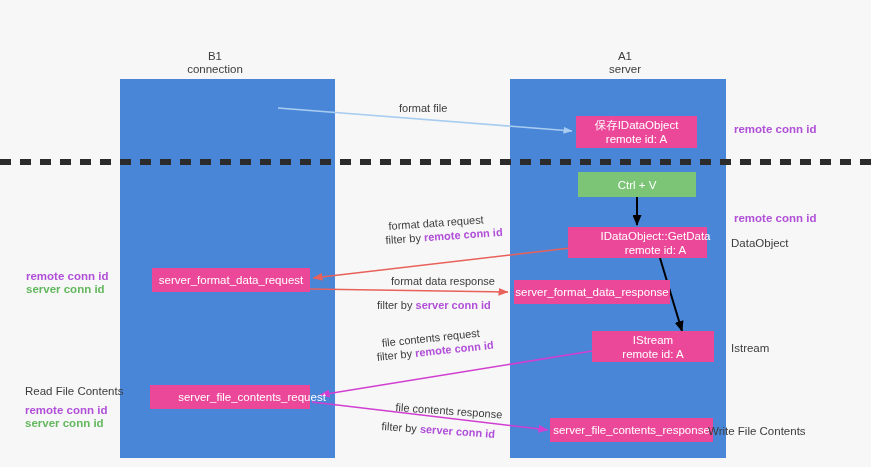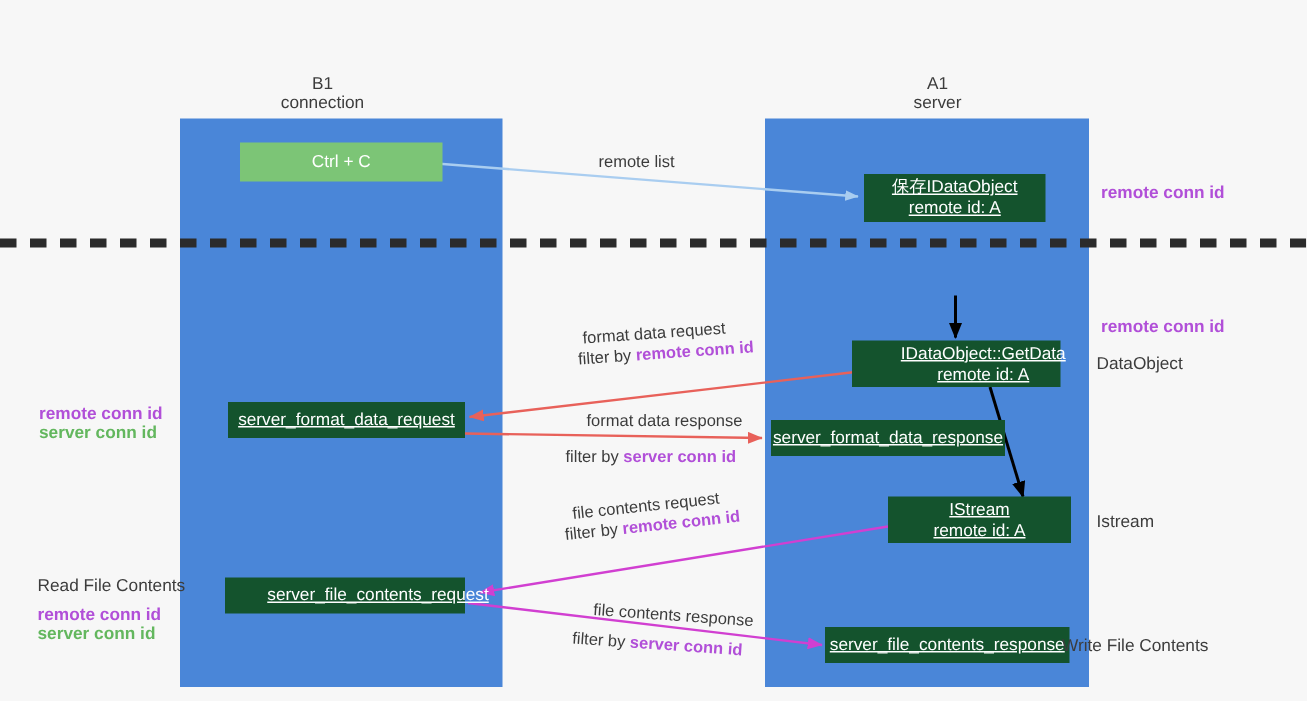--- a/index.html
+++ b/index.html
@@ -60,21 +60,21 @@
     flex-direction: column;
     align-items: center;
     justify-content: center;
     color: #ffffff;
     font-size: 11.5px;
     line-height: 14px;
     text-align: center;
     box-sizing: border-box;
   }
   .node.green { background: #7cc576; }
-  .node.orange { background: #14532d; text-decoration: underline; }
+  .node.orange { background: #ec4899; }
 
   
   .annot {
     position: absolute;
     font-size: 11.5px;
     line-height: 14px;
     color: #3c3c3c;
     white-space: nowrap;
   }
   .annot.bold-purple {
@@ -147,29 +147,29 @@
 
     <line x1="310" y1="289" x2="508" y2="292" stroke="#e8615a" stroke-width="1.6" marker-end="url(#ah-red)"></line>
 
     <line x1="660" y1="258" x2="682" y2="331" stroke="#000000" stroke-width="2" marker-end="url(#ah-black)"></line>
 
     <line x1="592" y1="351" x2="320" y2="395" stroke="#d13fd1" stroke-width="1.6" marker-end="url(#ah-magenta)"></line>
 
     <line x1="312" y1="402" x2="548" y2="430" stroke="#d13fd1" stroke-width="1.6" marker-end="url(#ah-magenta)"></line>
   </svg>
 
-  <div class="node green" style="left:160px; top:95px; width:135px; height:26px;">
-    <span>Ctrl + C</span>
-  </div>
 
   <div class="node orange" style="left:576px; top:116px; width:121px; height:32px;">
     <span>保存IDataObject</span>
     <span>remote id: A</span>
   </div>
 
+  <div class="node green" style="left:578px; top:172px; width:118px; height:25px;">
+    <span>Ctrl + V</span>
+  </div>
 
   <div class="node orange" style="left:568px; top:227px; width:139px; height:31px;padding-left:36px;">
     <span>IDataObject::GetData</span>
     <span>remote id: A</span>
   </div>
 
   <div class="node orange" style="left:152px; top:268px; width:158px; height:24px;">
     <span>server_format_data_request</span>
   </div>
 
@@ -183,21 +183,21 @@
   </div>
 
   <div class="node orange" style="left:150px; top:385px; width:160px; height:24px;padding-left:44px;">
     <span>server_file_contents_request</span>
   </div>
 
   <div class="node orange" style="left:550px; top:418px; width:163px; height:24px;">
     <span>server_file_contents_response</span>
   </div>
 
-  <div class="edge-label" style="left:399px; top:101px;">remote list</div>
+  <div class="edge-label" style="left:399px; top:101px;">format file</div>
 
   <div class="edge-label rot" style="left:388px; top:219px; transform: rotate(-4deg);">
     <div>format data request</div>
   </div>
   <div class="edge-label rot" style="left:385px; top:233px; transform: rotate(-4deg);">
     <span>filter by </span><span class="hl-purple">remote conn id</span>
   </div>
 
   <div class="edge-label" style="left:391px; top:274px;">format data response</div>
   <div class="edge-label" style="left:377px; top:298px;">

